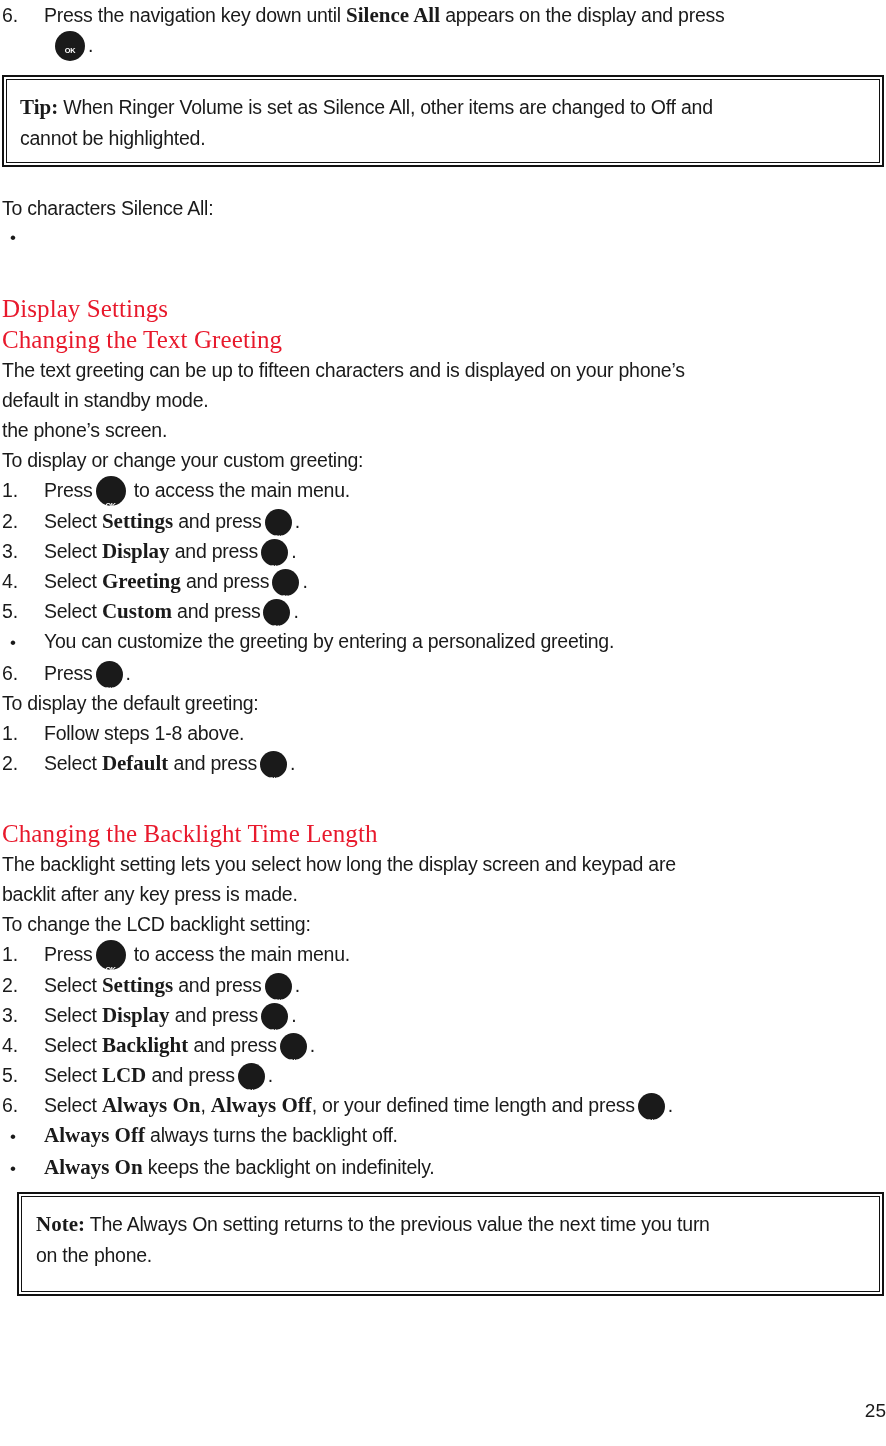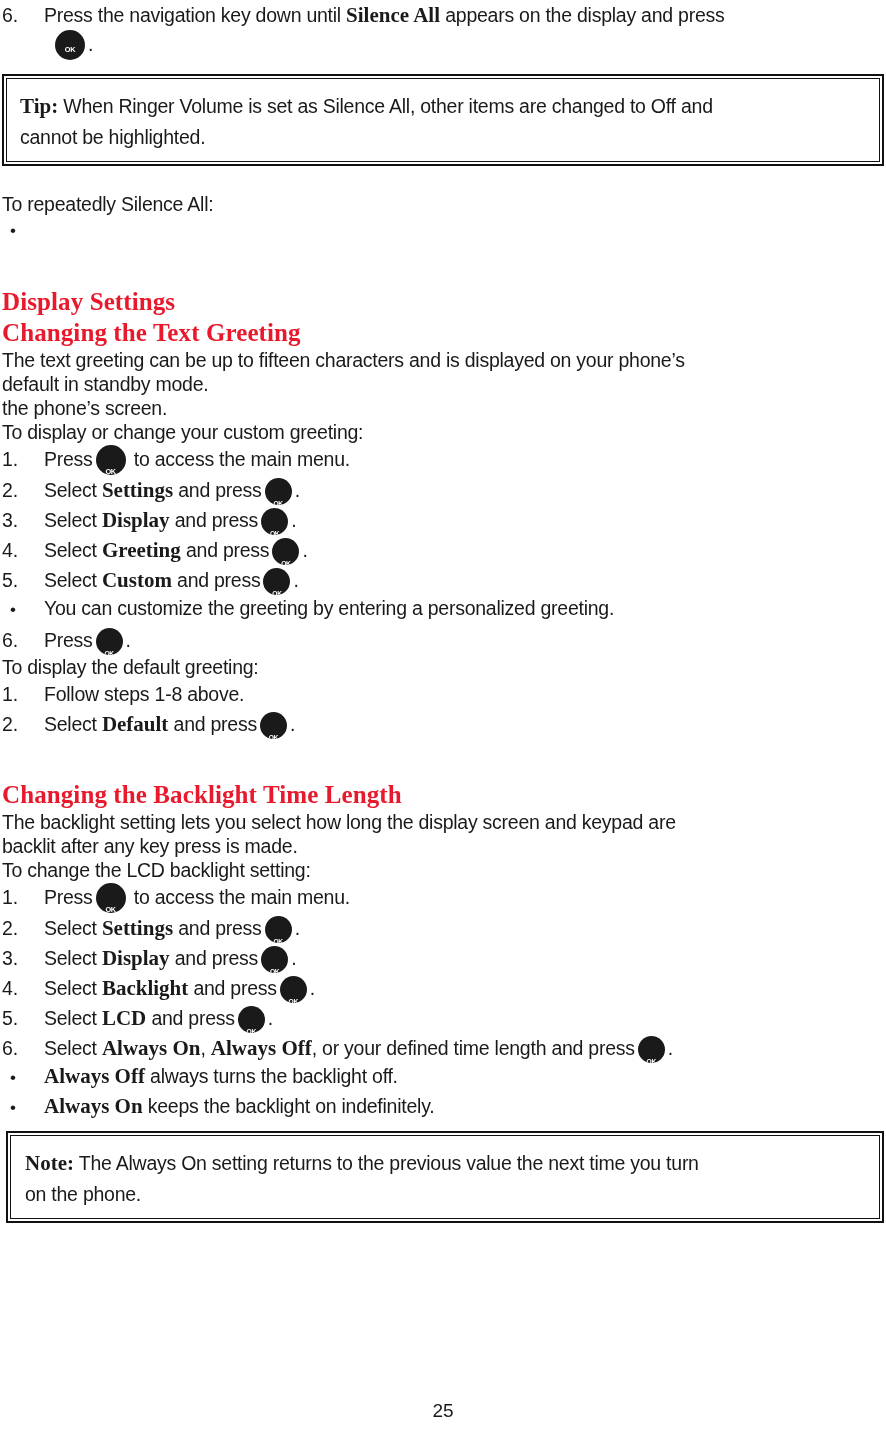--- a/index.html
+++ b/index.html
@@ -21,36 +21,36 @@
     width: 886px;
     height: 1446px;
     box-sizing: border-box;
     padding: 0;
   }
 
   
   .body-text {
     font-family: "Liberation Sans", sans-serif;
     font-size: 19.5px;
-    line-height: 24px;
+    line-height: 30px;
     letter-spacing: -0.25px;
     color: #1a1a1a;
     white-space: nowrap;
   }
   .b {
     font-family: "Liberation Serif", serif;
     font-weight: bold;
     font-size: 21px;
     letter-spacing: 0px;
   }
 
   
   .heading {
     font-family: "Liberation Serif", serif;
-    font-weight: bold;
+    font-weight: normal;
     font-size: 25px;
     line-height: 31px;
     color: #e8192c;
     letter-spacing: 0.1px;
     white-space: nowrap;
   }
 
   
   .row {
     display: flex;
@@ -145,21 +145,21 @@
   .gap-sm { height: 14px; }
   .gap-md { height: 26px; }
   .gap-lg { height: 40px; }
 
   
   .page-number {
     position: absolute;
     left: 0;
     right: 0;
     bottom: 24px;
-    text-align: center;
+    text-align: right;
     font-family: "Liberation Sans", sans-serif;
     font-size: 19px;
     color: #1a1a1a;
   }
 
   .block { padding-left: 2px; }
 </style>
 </head>
 <body>
 
@@ -183,21 +183,21 @@
   <div class="callout" style="margin:0 2px 0 2px; height:92px;">
     <div class="callout-inner" style="height:100%;padding-left:13px;">
       <p><span class="b">Tip:</span><span> When Ringer Volume is set as Silence All, other items are changed to Off and</span></p>
       <p>cannot be highlighted.</p>
     </div>
   </div>
 
   <div class="gap-md"></div>
 
   <div class="block">
-    <div class="body-text">To repeatedly Silence All:</div>
+    <div class="body-text">To characters Silence All:</div>
     <div class="row">
       <div class="marker bullet">•</div>
     </div>
   </div>
 
   <div class="gap-lg"></div>
 
   <div class="block">
     <div class="heading">Display Settings</div>
     <div class="heading">Changing the Text Greeting</div>
@@ -301,21 +301,21 @@
     </div>
 
     <div class="row">
       <div class="marker bullet">•</div>
       <div class="txt body-text"><span class="b">Always On</span><span> keeps the backlight on indefinitely.</span></div>
     </div>
   </div>
 
   <div class="gap-xs"></div>
 
-  <div class="callout" style="margin:0 2px 0 6px; height:92px;">
+  <div class="callout" style="margin:0 2px 0 17px; height:104px;">
     <div class="callout-inner" style="height:100%;">
       <p><span class="b">Note:</span><span> The Always On setting returns to the previous value the next time you turn</span></p>
       <p>on the phone.</p>
     </div>
   </div>
 
   <div class="page-number">25</div>
 
 </div>
 

